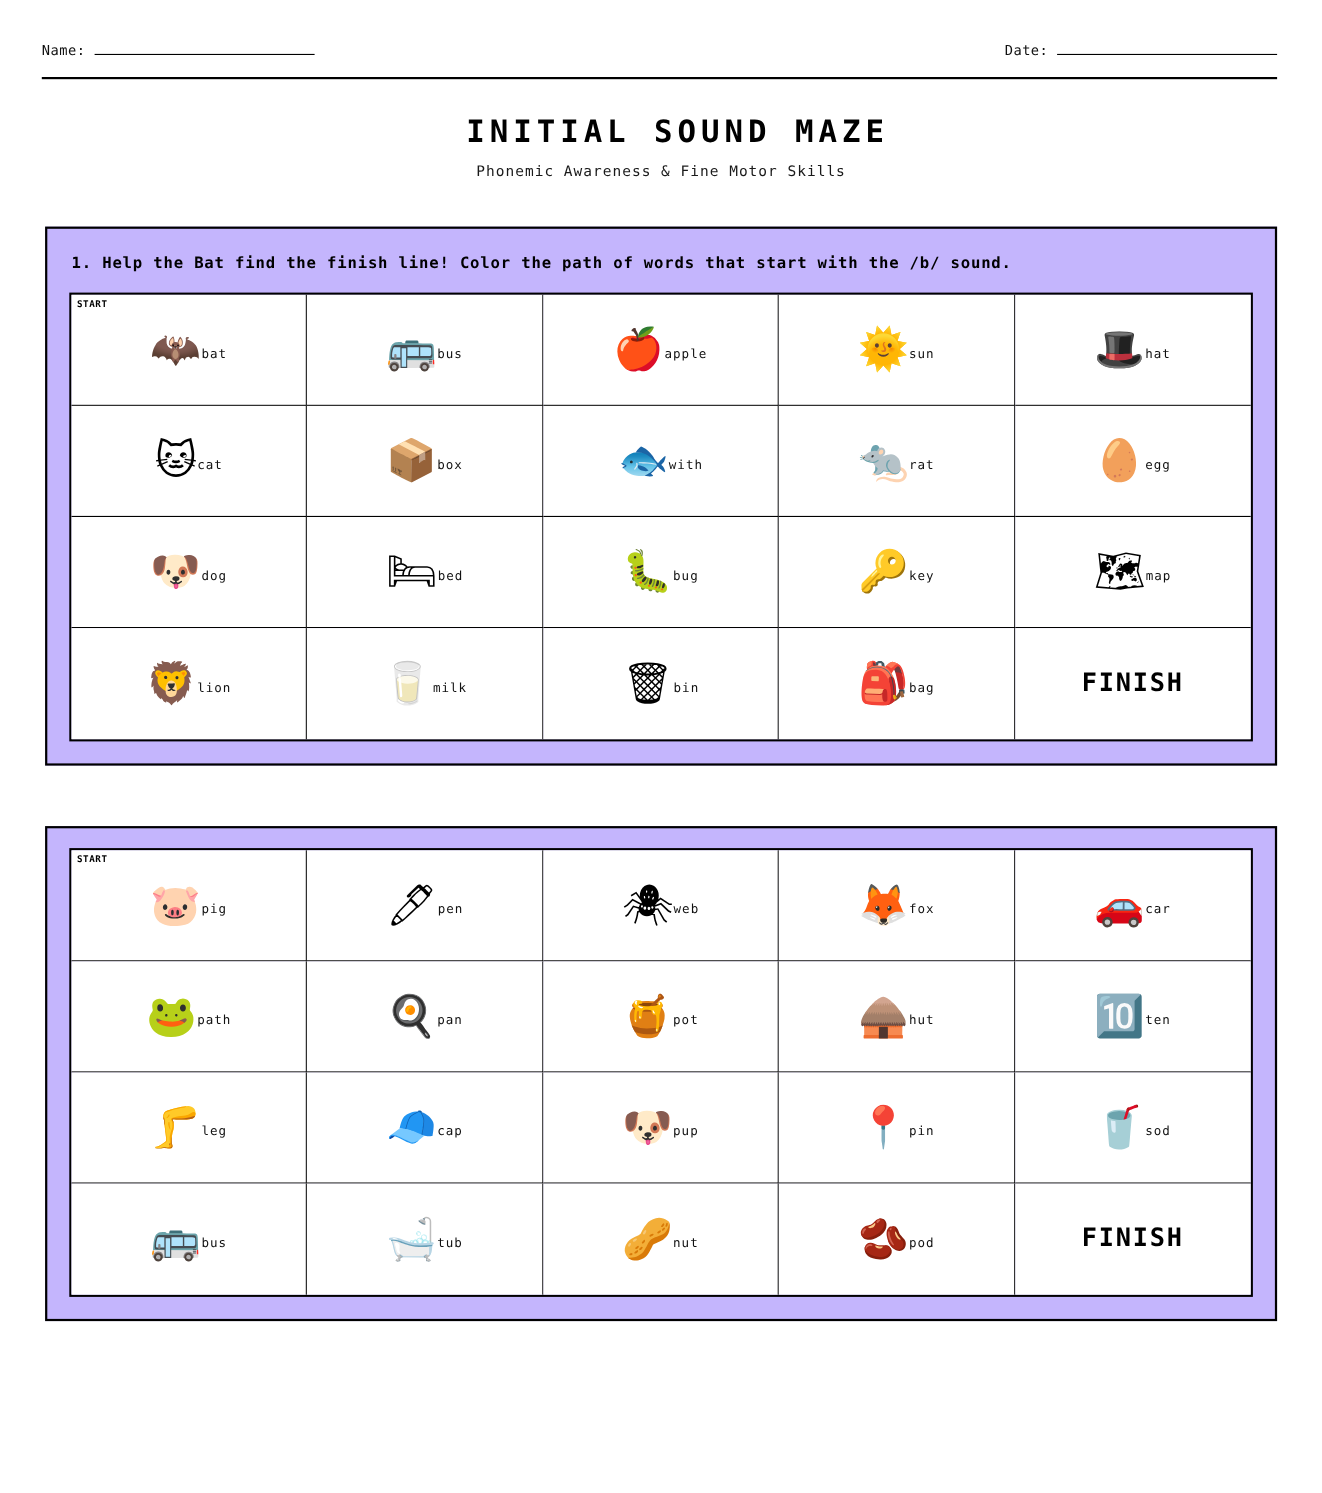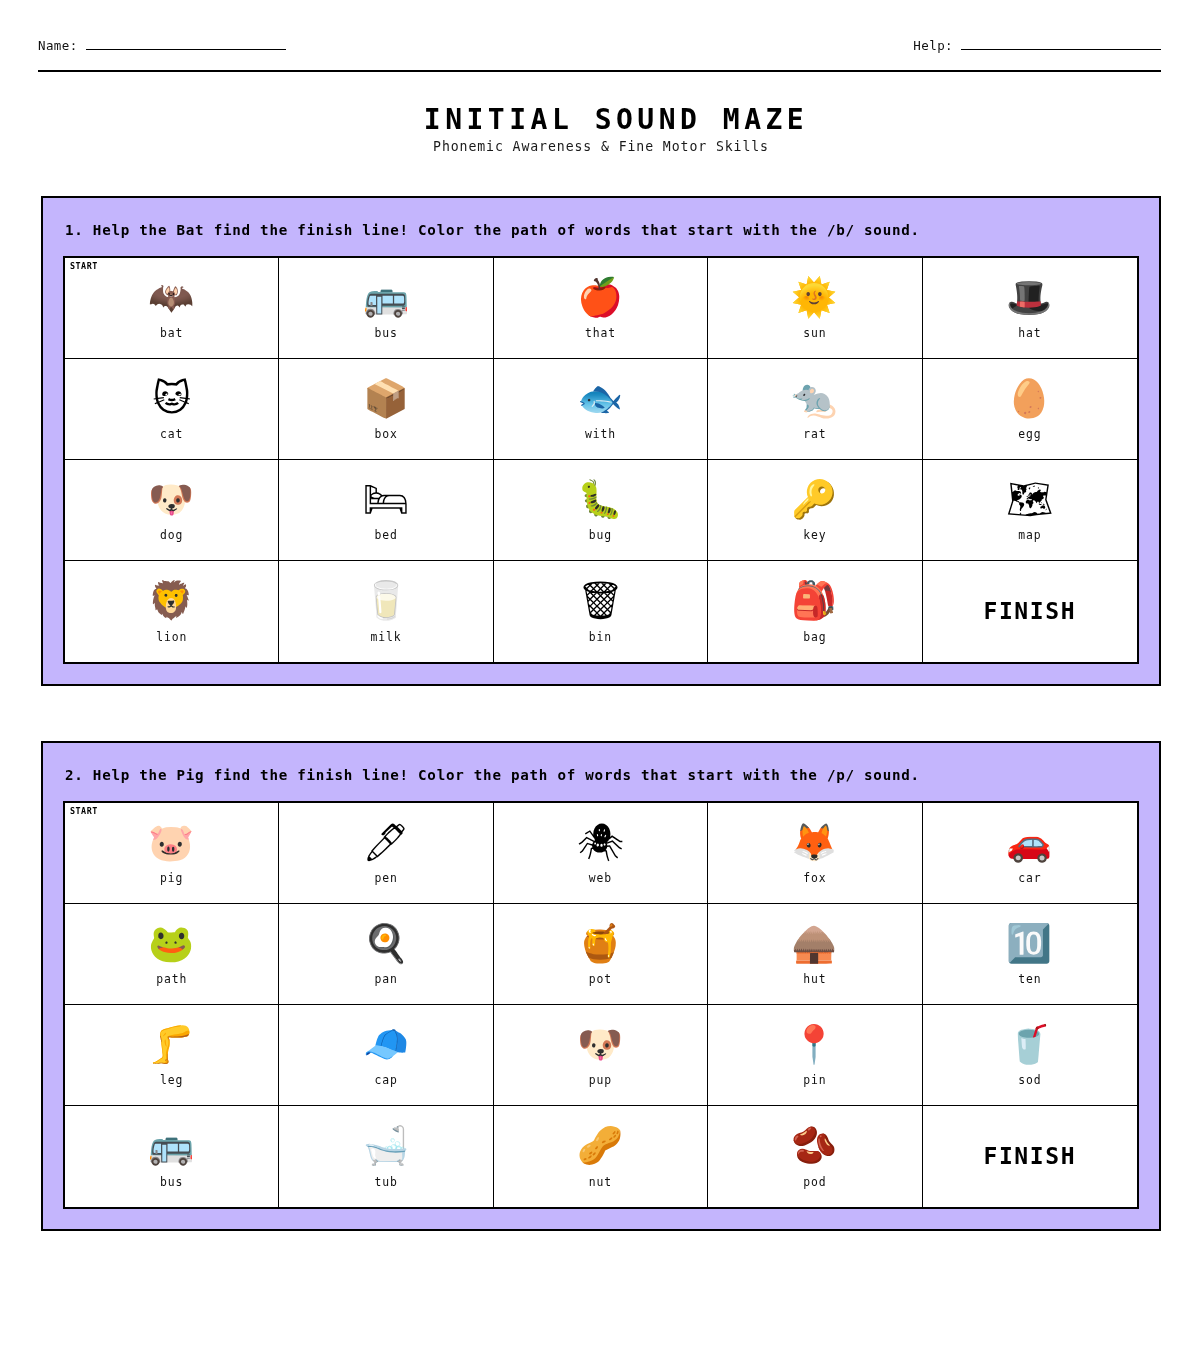--- a/index.html
+++ b/index.html
@@ -61,21 +61,21 @@
   .doc-title {
     font-size: 28px;
     font-weight: bold;
     letter-spacing: 4.5px;
     line-height: 1.1;
     padding-left: 30px;
   }
   .doc-subtitle {
     font-size: 13.2px;
     letter-spacing: 0.9px;
-    margin-top: 3px;
+    margin-top: 13px;
     color: #1a1a1a;
   }
 
   
   .panel {
     margin: 0 41px;
     border: 2.2px solid #000;
     padding: 18px 20px 20px 20px;
     background: #c4b5fd;
   }
@@ -96,21 +96,21 @@
     border: 2.2px solid #000;
     display: grid;
     grid-template-columns: repeat(5, 1fr);
   }
   .cell {
     position: relative;
     height: 101px;
     border-right: 1.6px solid #000;
     border-bottom: 1.6px solid #000;
     display: flex;
-    flex-direction: column;
+    flex-direction: row;
     align-items: center;
     justify-content: center;
     background: #fff;
   }
   .maze .cell:nth-child(5n) { border-right: none; }
   .maze .cell:nth-last-child(-n+5) { border-bottom: none; }
 
   .cell-emoji {
     font-family: "DejaVu Sans", sans-serif;
     font-size: 37px;
@@ -146,21 +146,21 @@
 <body>
 
 <div class="page">
 
   <div class="namebar">
     <div class="field">
       <span class="field-label">Name:</span>
       <span class="field-rule rule-name"></span>
     </div>
     <div class="field">
-      <span class="field-label">Help:</span>
+      <span class="field-label">Date:</span>
       <span class="field-rule rule-date"></span>
     </div>
   </div>
 
   <div class="hrule"></div>
 
   <div class="titleblock">
     <div class="doc-title">INITIAL SOUND MAZE</div>
     <div class="doc-subtitle">Phonemic Awareness &amp; Fine Motor Skills</div>
   </div>
@@ -172,21 +172,21 @@
           <span class="start-badge">START</span>
           <span class="cell-emoji">🦇</span>
           <span class="cell-word">bat</span>
         </div>
         <div class="cell">
           <span class="cell-emoji">🚌</span>
           <span class="cell-word">bus</span>
         </div>
         <div class="cell">
           <span class="cell-emoji">🍎</span>
-          <span class="cell-word">that</span>
+          <span class="cell-word">apple</span>
         </div>
         <div class="cell">
           <span class="cell-emoji">🌞</span>
           <span class="cell-word">sun</span>
         </div>
         <div class="cell">
           <span class="cell-emoji">🎩</span>
           <span class="cell-word">hat</span>
         </div>
         <div class="cell">
@@ -245,21 +245,20 @@
           <span class="cell-emoji">🎒</span>
           <span class="cell-word">bag</span>
         </div>
         <div class="cell">
           <span class="cell-finish">FINISH</span>
         </div>
       </div>
   </div>
 
   <div class="panel" id="panel-2">
-    <div class="panel-instruction">2. Help the Pig find the finish line! Color the path of words that start with the /p/ sound.</div>
     <div class="maze" id="maze-2">
         <div class="cell">
           <span class="start-badge">START</span>
           <span class="cell-emoji">🐷</span>
           <span class="cell-word">pig</span>
         </div>
         <div class="cell">
           <span class="cell-emoji">🖊</span>
           <span class="cell-word">pen</span>
         </div>

